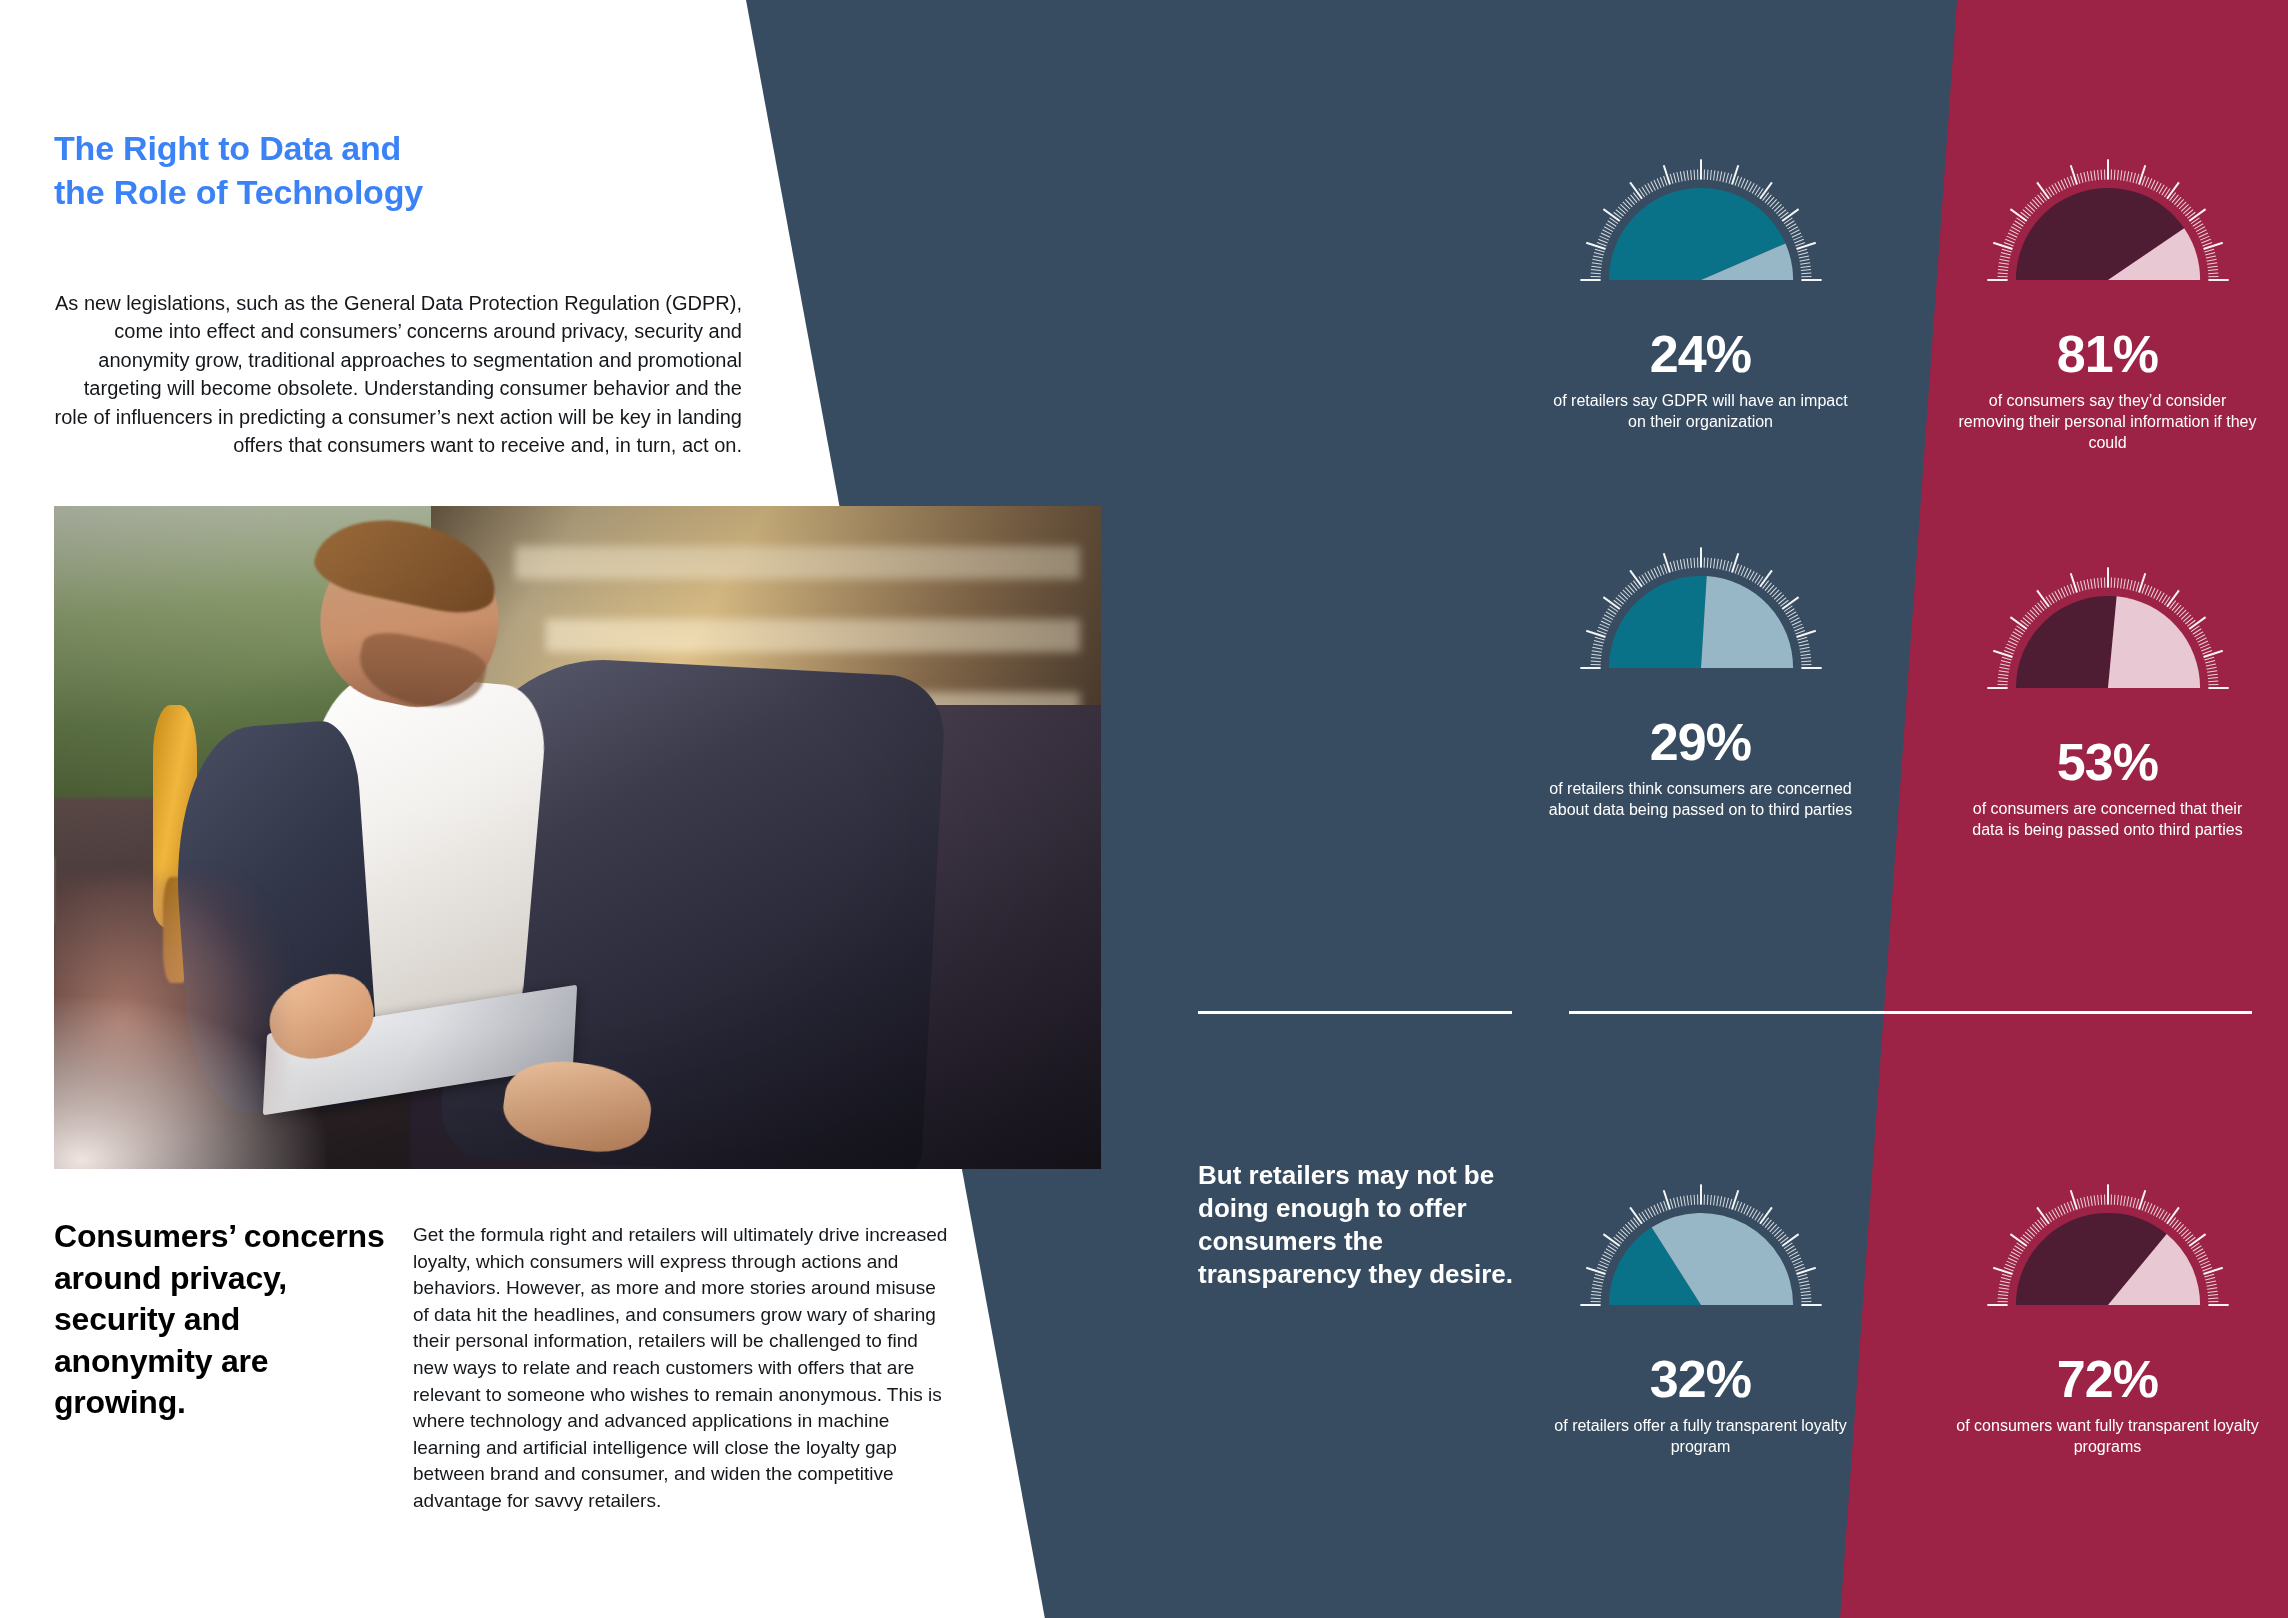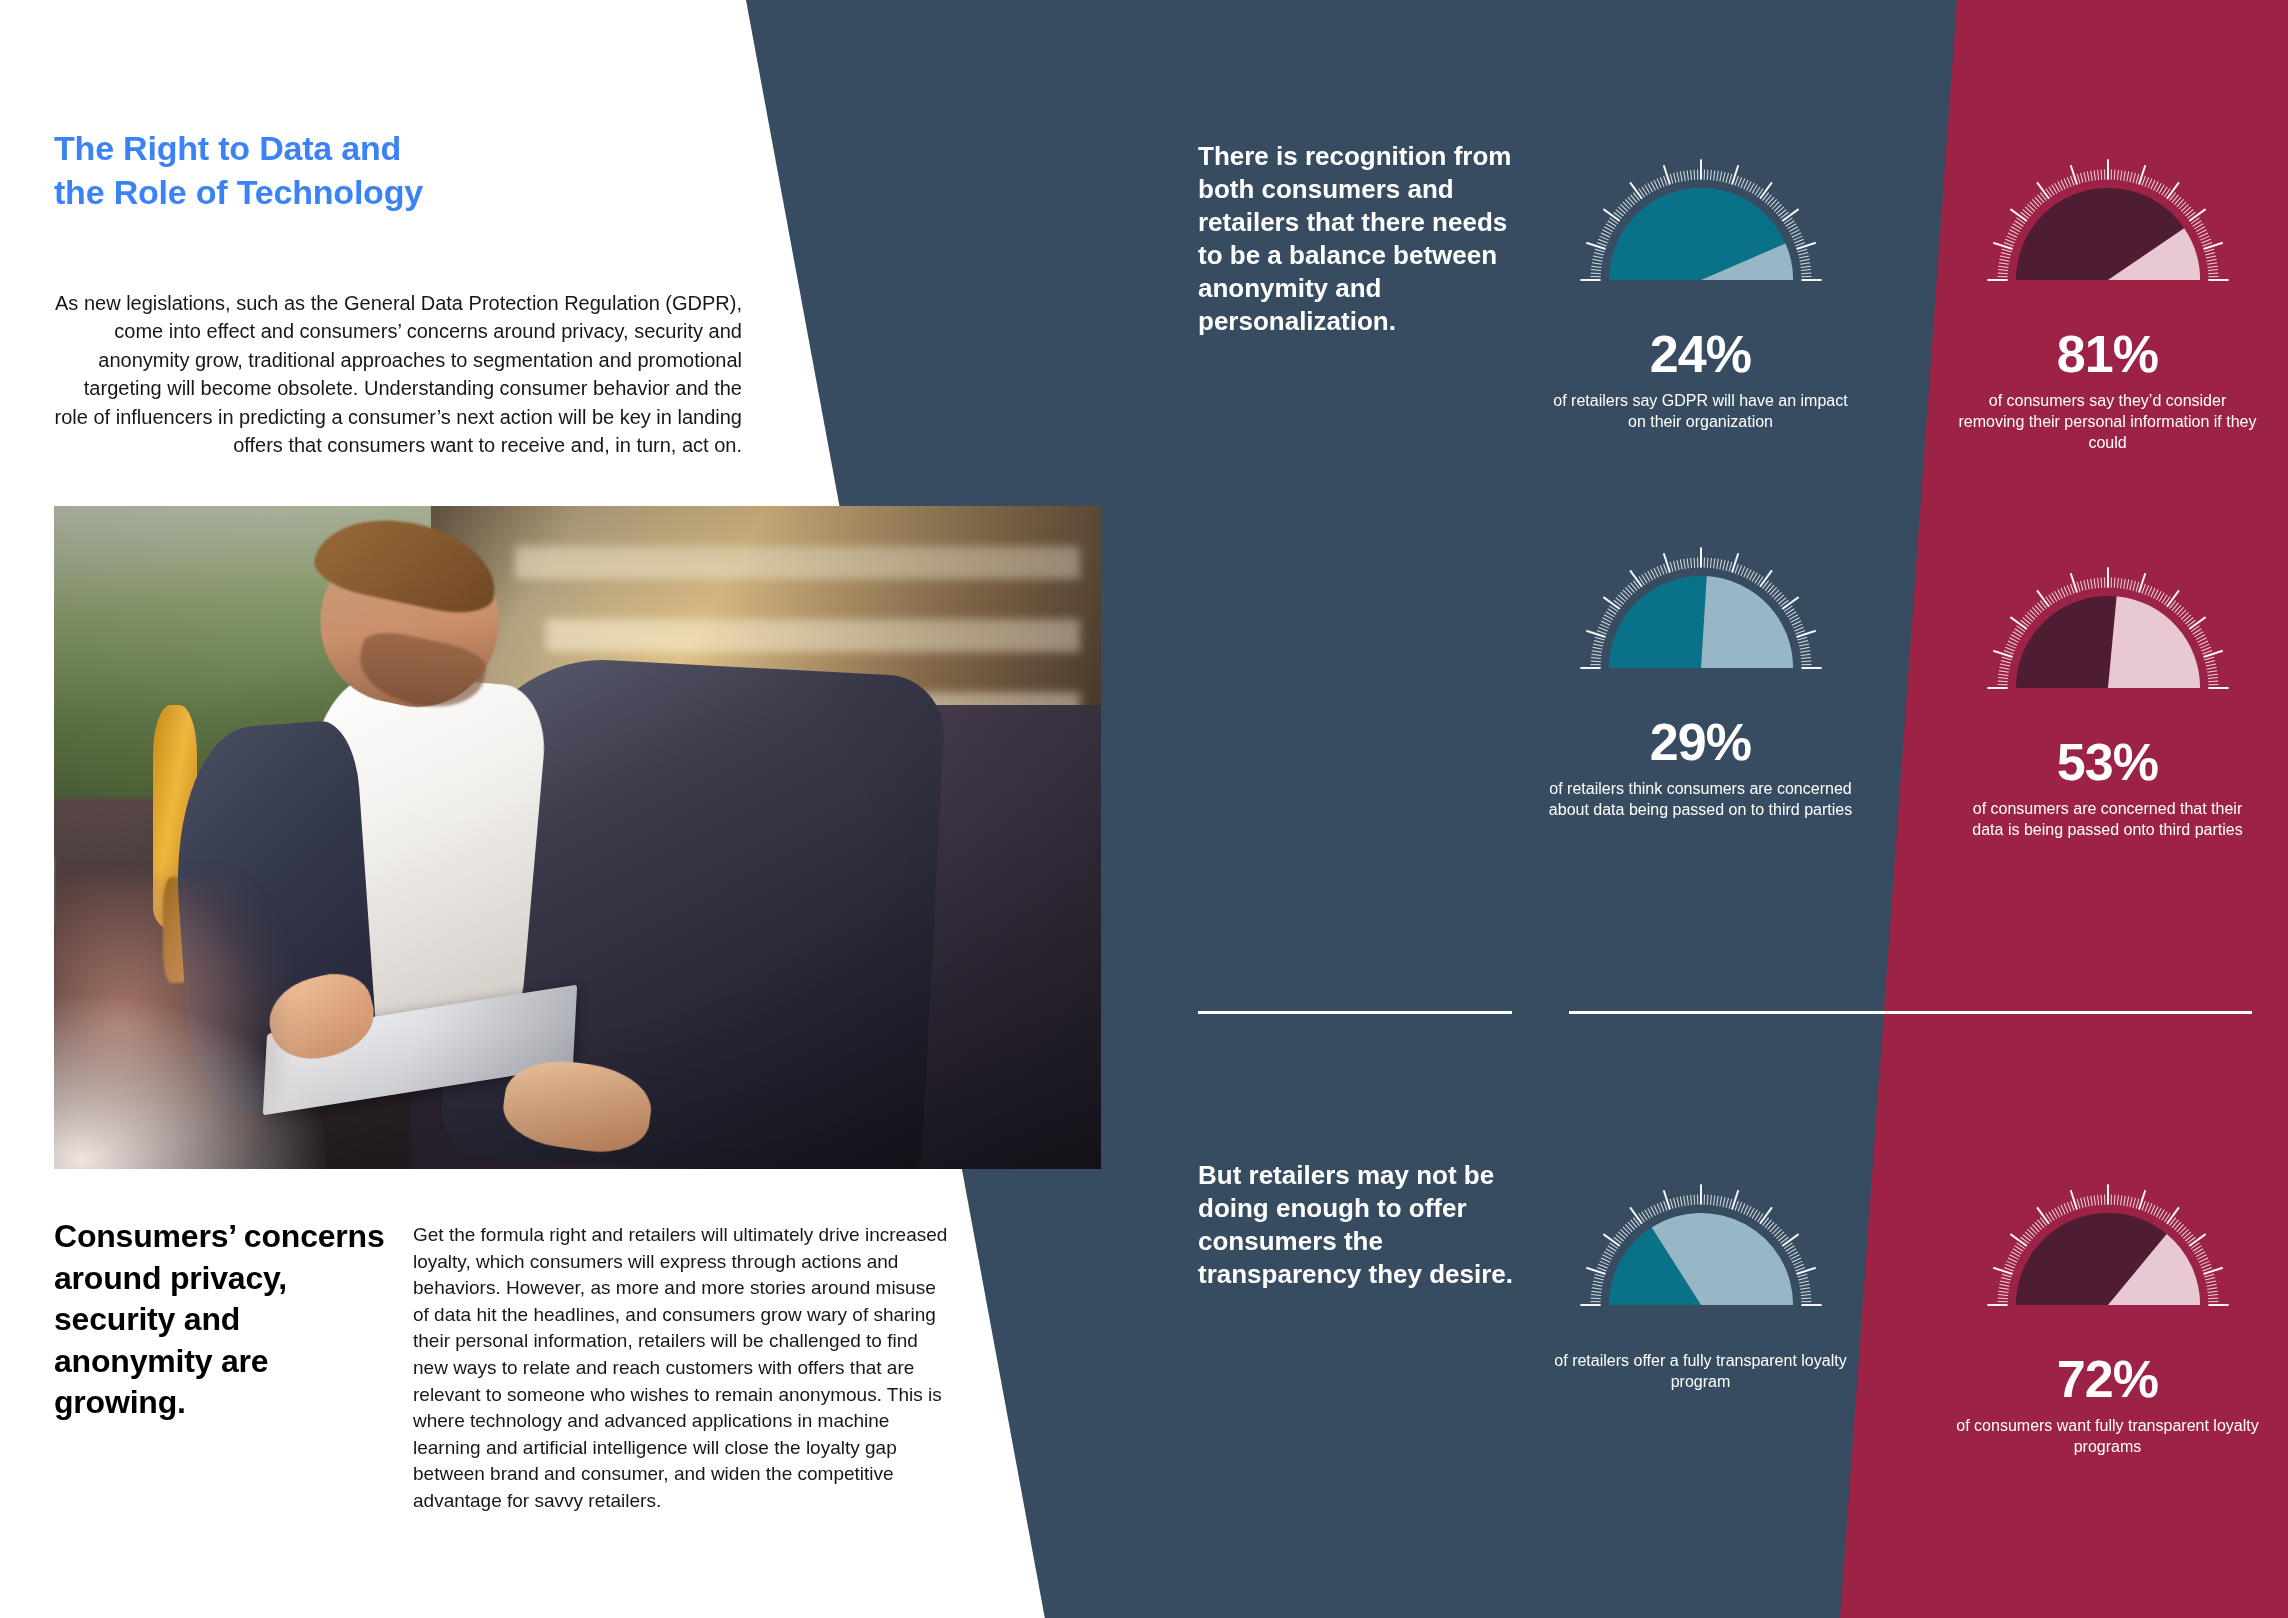--- a/index.html
+++ b/index.html
@@ -308,21 +308,20 @@
       <div class="ph-seat-glow"></div>
       <div class="ph-vignette"></div>
       <div class="ph-white-fade"></div>
     </div>
   </div>
 
   <h2 class="kicker-head">Consumers’ concerns around privacy, security and anonymity are growing.</h2>
 
   <p class="body-para">Get the formula right and retailers will ultimately drive increased loyalty, which consumers will express through actions and behaviors. However, as more and more stories around misuse of data hit the headlines, and consumers grow wary of sharing their personal information, retailers will be challenged to find new ways to relate and reach customers with offers that are relevant to someone who wishes to remain anonymous. This is where technology and advanced applications in machine learning and artificial intelligence will close the loyalty gap between brand and consumer, and widen the competitive advantage for savvy retailers.</p>
 
-  <h2 class="lede lede-top">There is recognition from both consumers and retailers that there needs to be a balance between anonymity and personalization.</h2>
 
   <h2 class="lede lede-bottom">But retailers may not be doing enough to offer consumers the transparency they desire.</h2>
 
   <div class="rule rule-a"></div>
   <div class="rule rule-b"></div>
 
   <div class="stat stat-1">
     <div class="gauge-wrap">
       <svg viewBox="0 0 290 190">
         <g>
@@ -891,20 +890,21 @@
             <line x1="253.7849133986816" y1="145.15583337130485" x2="264.7632074113926" y2="144.4651376564824" stroke="#ffffff" stroke-width="1.1" opacity="0.8"></line>
             <line x1="253.94621507986474" y1="148.576227260484" x2="264.9407872438878" y2="148.23070891062457" stroke="#ffffff" stroke-width="1.1" opacity="0.8"></line>
             <line x1="254" y1="152" x2="276" y2="152" stroke="#ffffff" stroke-width="2.2" opacity="0.95"></line>
           </g>
         <g>
             <path d="M 145 152 L 45 152 A 100 100 0 0 1 91.41732050210035 67.56720744979849 Z" fill="#0a7288"></path>
             <path d="M 145 152 L 91.41732050210035 67.56720744979849 A 100 100 0 0 1 245 152 Z" fill="#97b6c6"></path>
           </g>
       </svg>
     </div>
+    <div class="pct">32%</div>
     <div class="cap">of retailers offer a fully transparent loyalty program</div>
   </div>
 
   <div class="stat stat-6">
     <div class="gauge-wrap">
       <svg viewBox="0 0 290 190">
         <g>
             <line x1="36" y1="152" x2="14" y2="151.99999999999997" stroke="#ffffff" stroke-width="2.2" opacity="0.95"></line>
             <line x1="36.05378492013526" y1="148.57622726048402" x2="25.059212756112203" y2="148.2307089106246" stroke="#ffffff" stroke-width="1.1" opacity="0.8"></line>
             <line x1="36.215086601318404" y1="145.15583337130482" x2="25.236792588607415" y2="144.46513765648237" stroke="#ffffff" stroke-width="1.1" opacity="0.8"></line>

